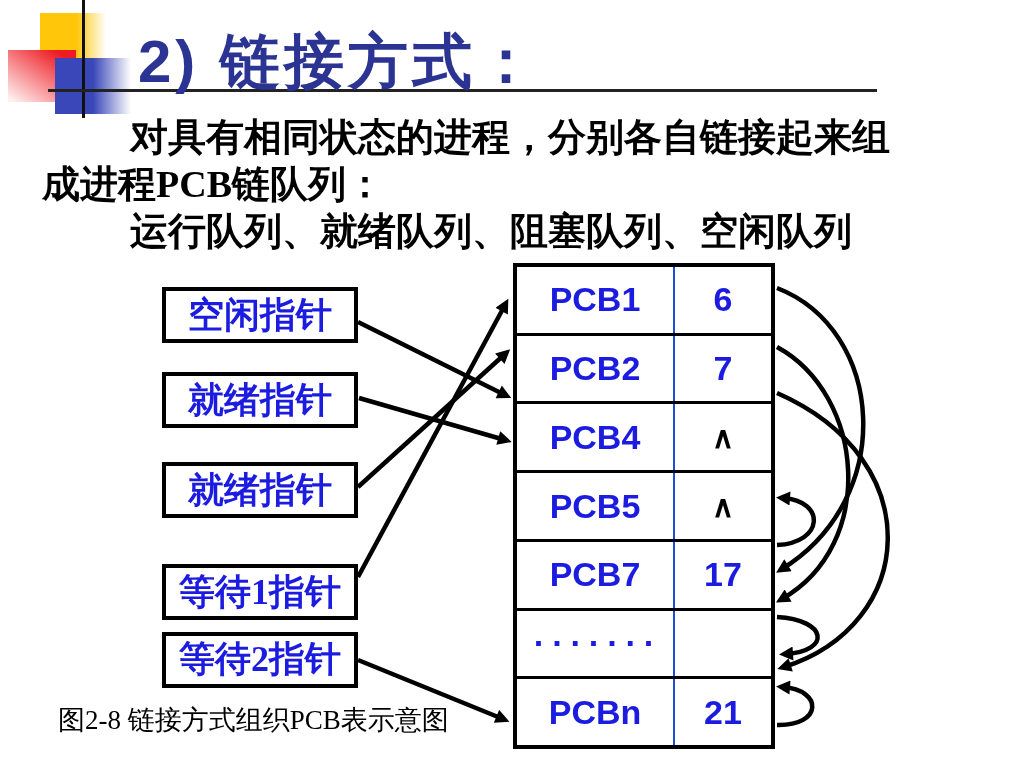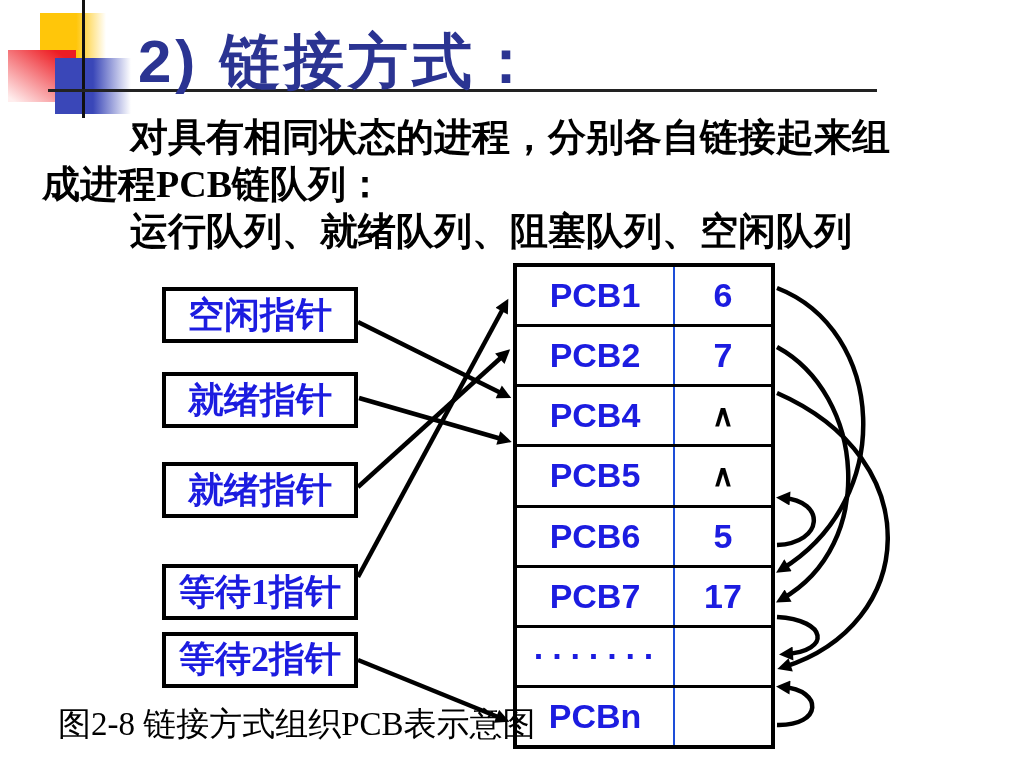--- a/index.html
+++ b/index.html
@@ -37,21 +37,21 @@
     background:#fff;display:flex;flex-direction:column;}
   .pcb-row{flex:1;display:flex;border-top:3px solid #000;}
   .pcb-row:first-child{border-top:none;}
   .cell{display:flex;align-items:center;justify-content:center;}
   .cell.name{width:158px;border-right:2px solid #1d4ed8;color:var(--blue);
     font-family:"Liberation Sans",sans-serif;font-weight:700;font-size:34px;}
   .cell.link{flex:1;color:var(--blue);font-family:"Liberation Sans",sans-serif;font-weight:700;font-size:34px;}
   .cell.link.caret{color:#000;font-size:30px;}
   .cell.name.dots{letter-spacing:7px;font-size:34px;padding-left:6px;}
 
-  .caption{position:absolute;left:58px;top:702px;font-size:33px;color:#000;white-space:nowrap;text-align:center;}
+  .caption{position:absolute;left:58px;top:702px;font-size:27px;color:#000;white-space:nowrap;text-align:center;}
 
   svg.connectors{position:absolute;left:0;top:0;pointer-events:none;}
 </style>
 </head>
 <body>
 
 <div class="slide">
 
   <div class="orn-yellow"></div>
   <div class="orn-red"></div>
@@ -96,33 +96,30 @@
       </div>
       <div class="pcb-row">
         <div class="cell name">PCB4</div>
         <div class="cell link caret">∧</div>
       </div>
       <div class="pcb-row">
         <div class="cell name">PCB5</div>
         <div class="cell link caret">∧</div>
       </div>
       <div class="pcb-row">
-        <div class="cell name">PCB6</div>
-        <div class="cell link">5</div>
-      </div>
-      <div class="pcb-row">
         <div class="cell name">PCB7</div>
         <div class="cell link">17</div>
       </div>
       <div class="pcb-row">
         <div class="cell name dots">·······</div>
         <div class="cell link"></div>
       </div>
       <div class="pcb-row">
         <div class="cell name">PCBn</div>
+        <div class="cell link">21</div>
       </div>
     </div>
 
   <div class="caption">图2-8 链接方式组织PCB表示意图</div>
 
   <svg class="connectors" width="1024" height="768" viewBox="0 0 1024 768">
     <defs>
       <marker id="ah" viewBox="0 0 10 10" refX="5" refY="5" markerWidth="16" markerHeight="14" orient="auto" markerUnits="userSpaceOnUse">
         <path d="M0,0 L10,5 L0,10 z" fill="#000"></path>
       </marker>

